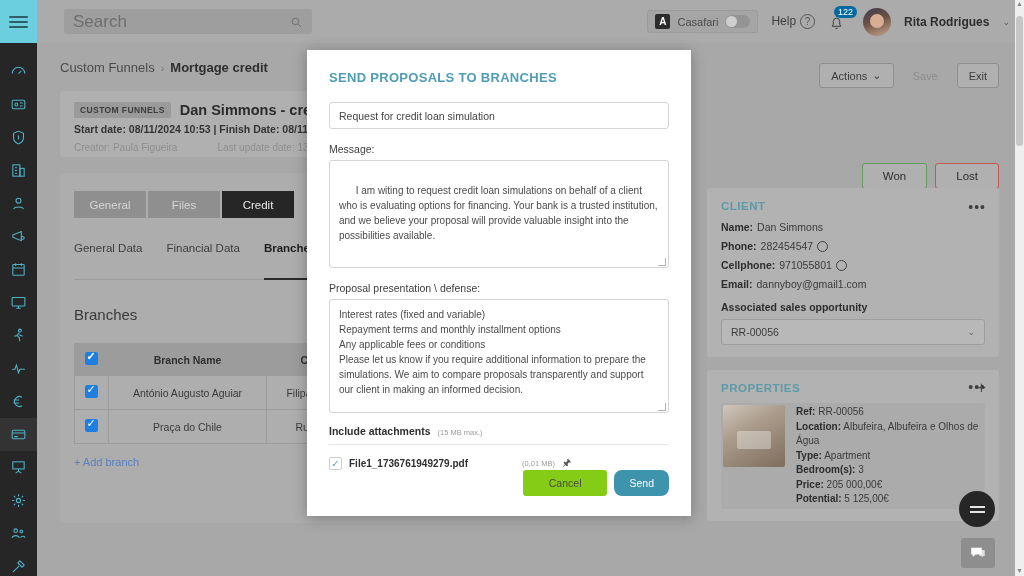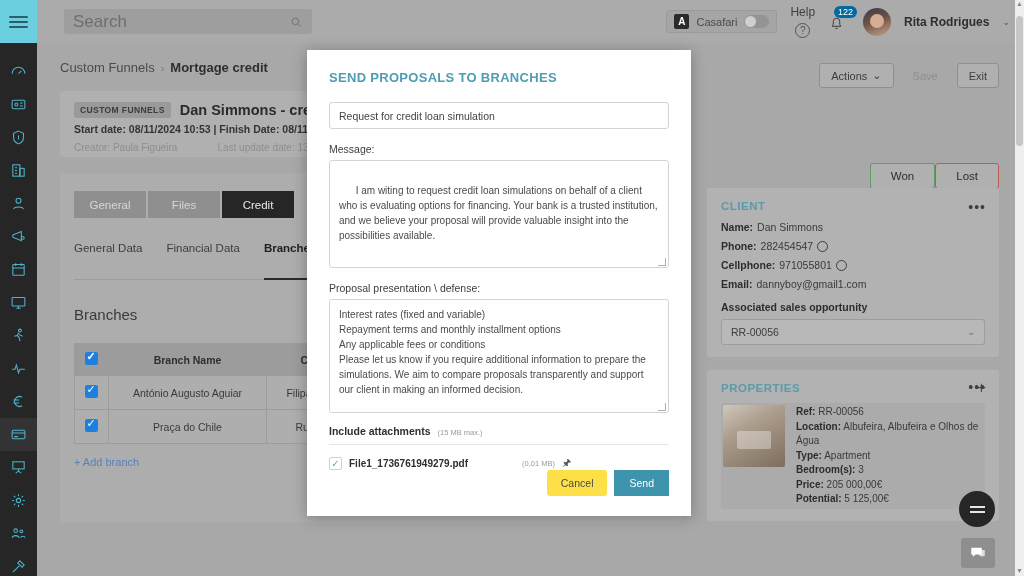--- a/index.html
+++ b/index.html
@@ -53,21 +53,21 @@
     border-radius: 2px; font-weight: bold;
   }
   .brand-name { font-size: 11px; color: #4a4a4a; }
   .toggle-pill {
     width: 25px; height: 13px; background: #949494; border-radius: 7px; position: relative;
   }
   .toggle-pill::after {
     content:""; position: absolute; left: 1px; top: 1px; width: 11px; height: 11px;
     background: #cfcfcf; border-radius: 50%;
   }
-  .help-wrap { display: flex; align-items: center; gap: 4px; font-size: 12px; color: #3f3f3f; flex-direction: column; }
+  .help-wrap { display: flex; align-items: flex-start; gap: 4px; font-size: 12px; color: #3f3f3f; }
   .help-q {
     width: 15px; height: 15px; border: 1.3px solid #555; border-radius: 50%;
     font-size: 10px; display: flex; align-items: center; justify-content: center; color: #555;
   }
   .bell-wrap { position: relative; width: 22px; height: 26px; }
   .bell-wrap svg { width: 17px; height: 17px; stroke: #3f3f3f; fill: none; stroke-width: 1.4; margin-top: 6px; }
   .bell-badge {
     position: absolute; top: -3px; left: 6px; background: #0369a1; color: #fff;
     font-size: 9px; border-radius: 8px; padding: 1px 4px; min-width: 19px; text-align: center;
   }
@@ -107,21 +107,21 @@
   .tagrow { display: flex; align-items: center; gap: 9px; }
   .tag {
     background: #9a9a9a; color: #3c3c3c; font-size: 8.5px; letter-spacing: .4px;
     padding: 3px 6px; border-radius: 2px; font-weight: bold;
   }
   .opp-title { font-size: 14.5px; font-weight: bold; color: #2b2b2b; white-space: nowrap; overflow: hidden; }
   .dates { font-size: 10.5px; color: #333; font-weight: bold; margin-top: 5px; }
   .meta { font-size: 10px; color: #8e8e8e; margin-top: 7px; display: flex; gap: 40px; }
 
   
-  .wonlost { position: absolute; right: 17px; top: 120px; display: flex; gap: 0; justify-content: center; }
+  .wonlost { position: absolute; right: 17px; top: 120px; display: flex; gap: 8px; justify-content: center; }
   .btn-won { border: 1px solid #5f9e5f; background: #b0b0b0; color: #2e2e2e; font-size: 11.5px; padding: 6px 20px; border-radius: 3px; }
   .btn-lost { border: 1px solid #bf5a4e; background: #b0b0b0; color: #2e2e2e; font-size: 11.5px; padding: 6px 20px; border-radius: 3px; }
 
   
   .mainpanel {
     position: absolute; left: 23px; top: 130px; width: 622px; height: 350px;
     background: #adadad; border-radius: 3px; padding: 18px 0 0 14px;
   }
   .segbtns { display: flex; }
   .seg { width: 72px; height: 27px; display: flex; align-items: center; justify-content: center;
@@ -231,25 +231,25 @@
   .attach-row { display: flex; align-items: center; gap: 7px; }
   .chk-w {
     width: 13px; height: 13px; border: 1px solid #cfcfcf; border-radius: 2px;
     display: flex; align-items: center; justify-content: center; color: #5fa8bd; font-size: 10px;
   }
   .fname { font-size: 10px; font-weight: bold; color: #2f2f2f; }
   .fsize { font-size: 7.5px; color: #9a9a9a; padding-left: 47px; }
   .clip { font-size: 10px; color: #555; }
   .modal-actions { position: absolute; right: 22px; bottom: 20px; display: flex; gap: 7px; }
   .btn-cancel {
-    background: #fde047; border: none; border-radius: 3px; font-size: 10.5px;
-    color: #4a4a4a; padding: 7px 14px;
+    background: #84cc16; border: none; border-radius: 3px; font-size: 10.5px;
+    color: #4a4a4a; padding: 7px 26px;
   }
   .btn-send {
-    background: #3f94ad; border: none; border-radius: 0; font-size: 10.5px;
+    background: #3f94ad; border: none; border-radius: 8px; font-size: 10.5px;
     color: #fff; padding: 7px 15px;
   }
 </style>
 </head>
 <body>
 
 <div id="app">
 
   <div class="rail">
     <div class="rail-top">

